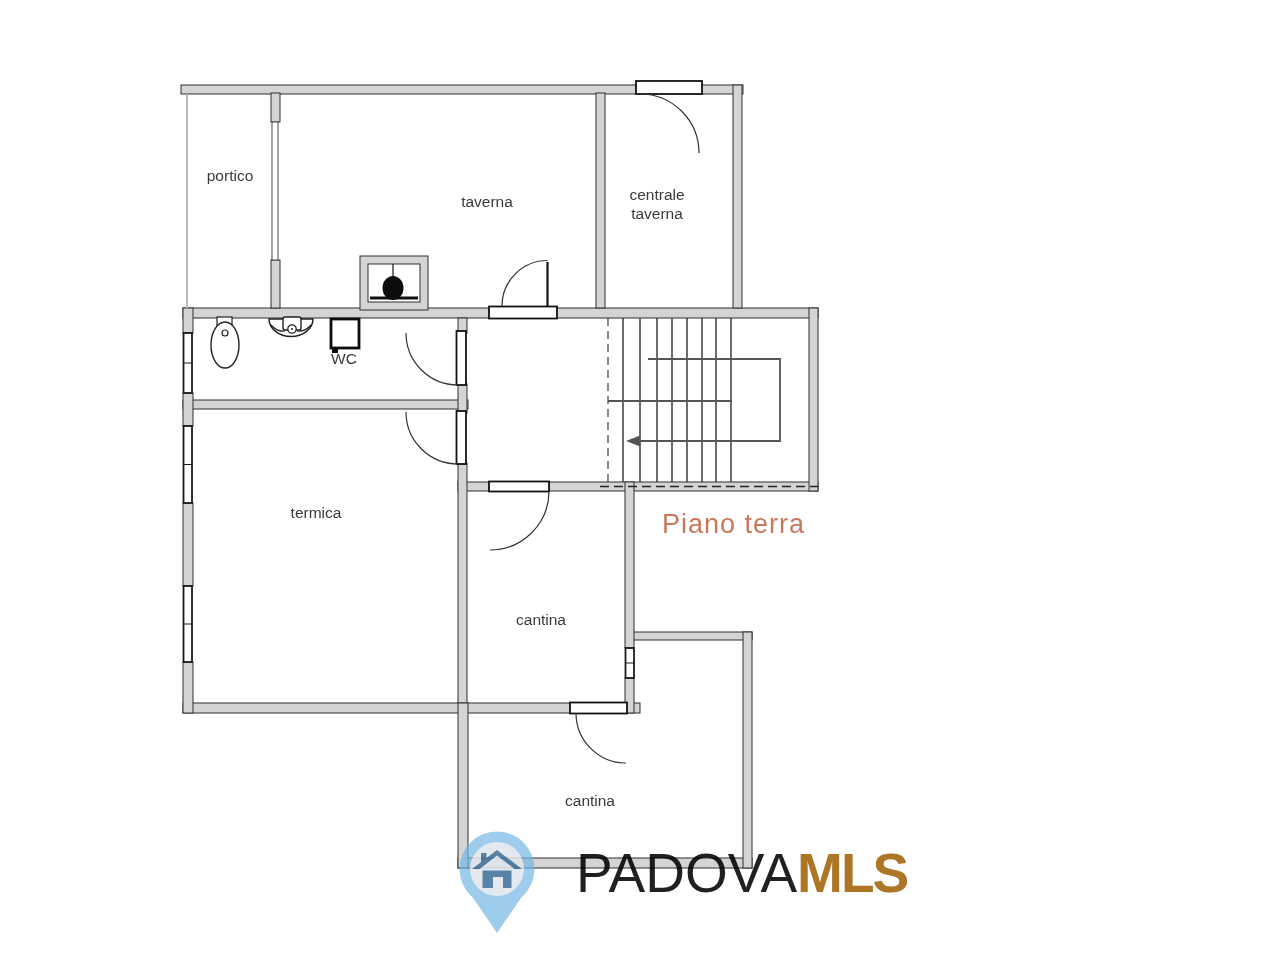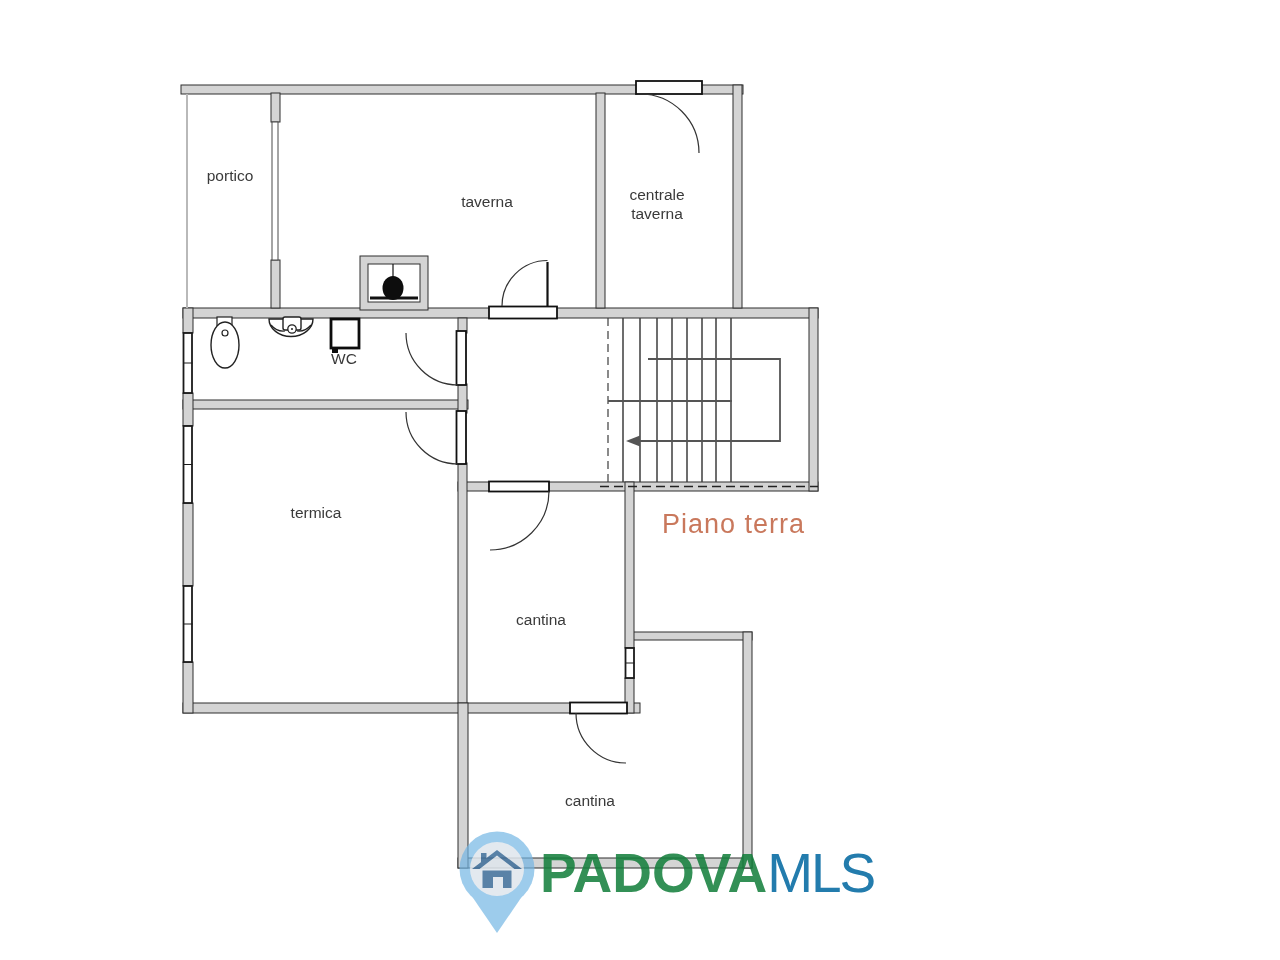--- a/index.html
+++ b/index.html
@@ -15,22 +15,22 @@
   .room-label.wrap{white-space:normal;width:74px;line-height:1.25;}
   .floor-title{
     position:absolute;left:662px;top:502px;
     font-size:27px;font-weight:400;letter-spacing:1px;color:#c9785c;margin-top:7px;
   }
   .watermark{position:absolute;left:0;top:0;width:1280px;height:960px;opacity:0.87;pointer-events:none;}
   .brand-text{
     position:absolute;left:540px;top:846px;line-height:1;white-space:nowrap;
     font-size:55px;letter-spacing:0;
   }
-  .brand-city{color:#15803d;font-weight:700;}
-  .brand-suffix{color:#0369a1;font-weight:400;letter-spacing:-2px;}
+  .brand-city{color:#000000;font-weight:400;margin-left:36px;}
+  .brand-suffix{color:#a16207;font-weight:700;letter-spacing:-2px;}
 </style>
 </head>
 <body>
 
 <div class="stage">
 
   <svg class="plan-svg" width="1280" height="960" viewBox="0 0 1280 960">
 
     <g fill="#d4d4d4" stroke="#2f2f2f" stroke-width="1">
 

